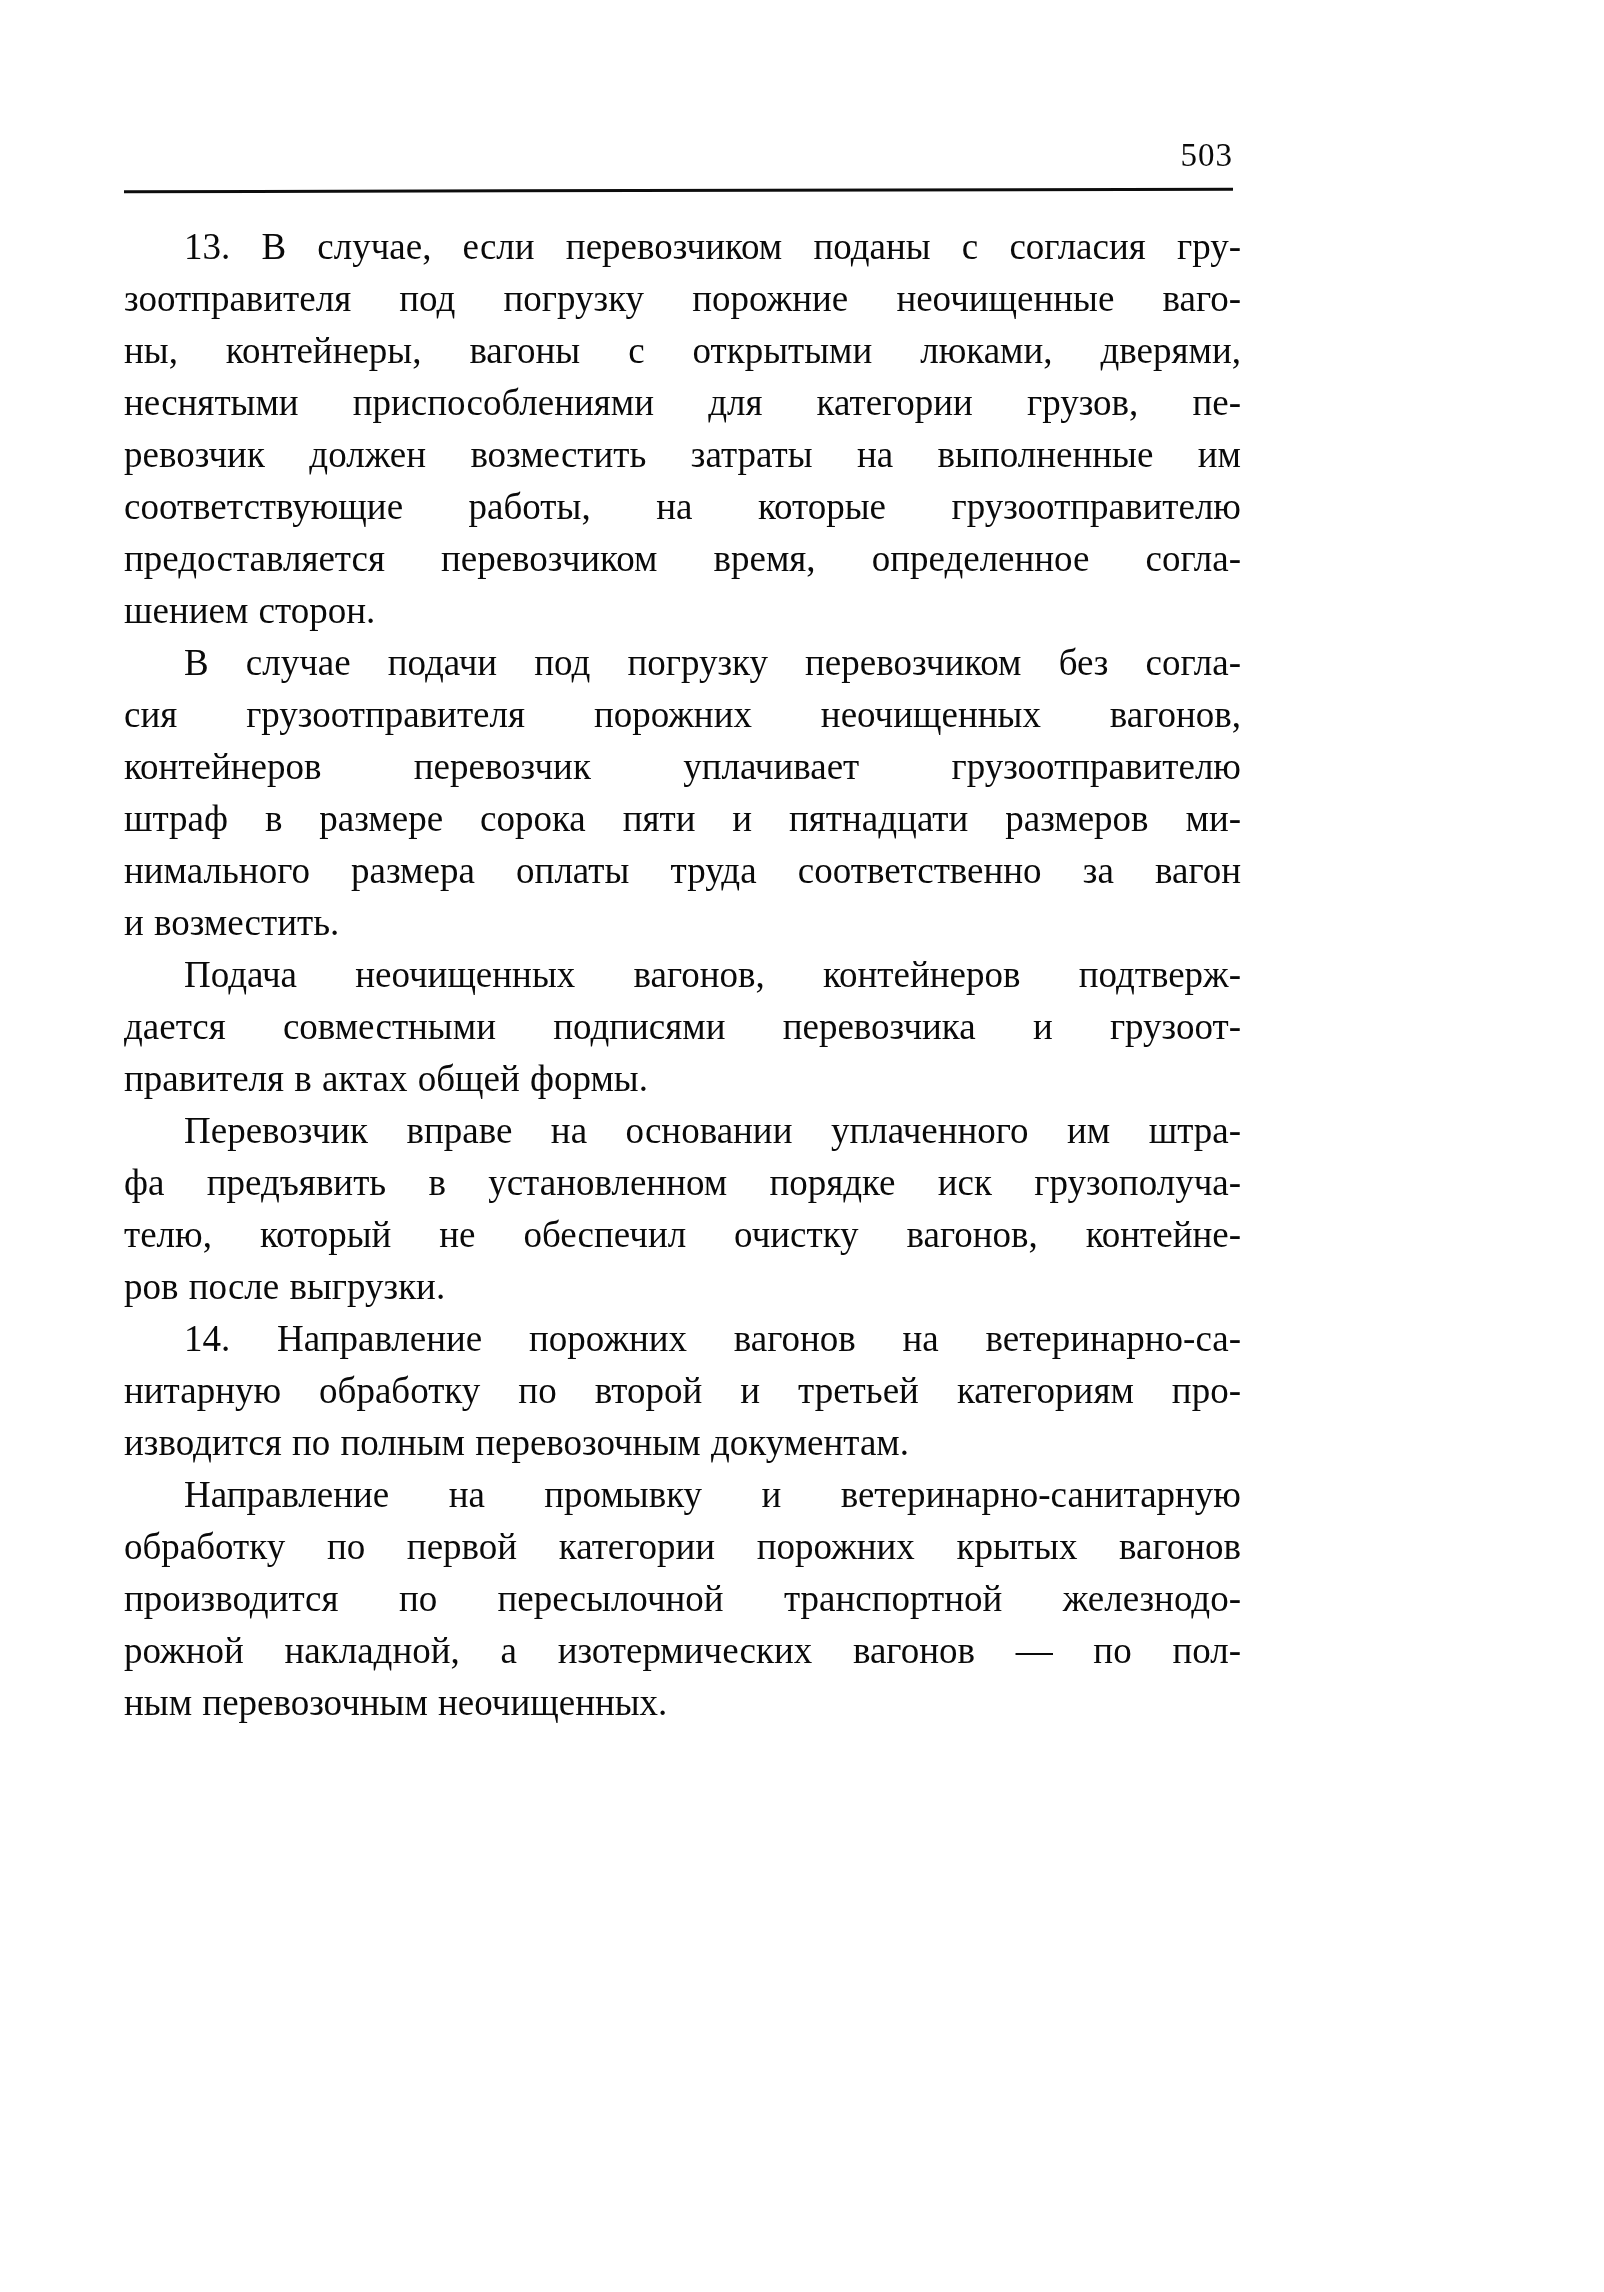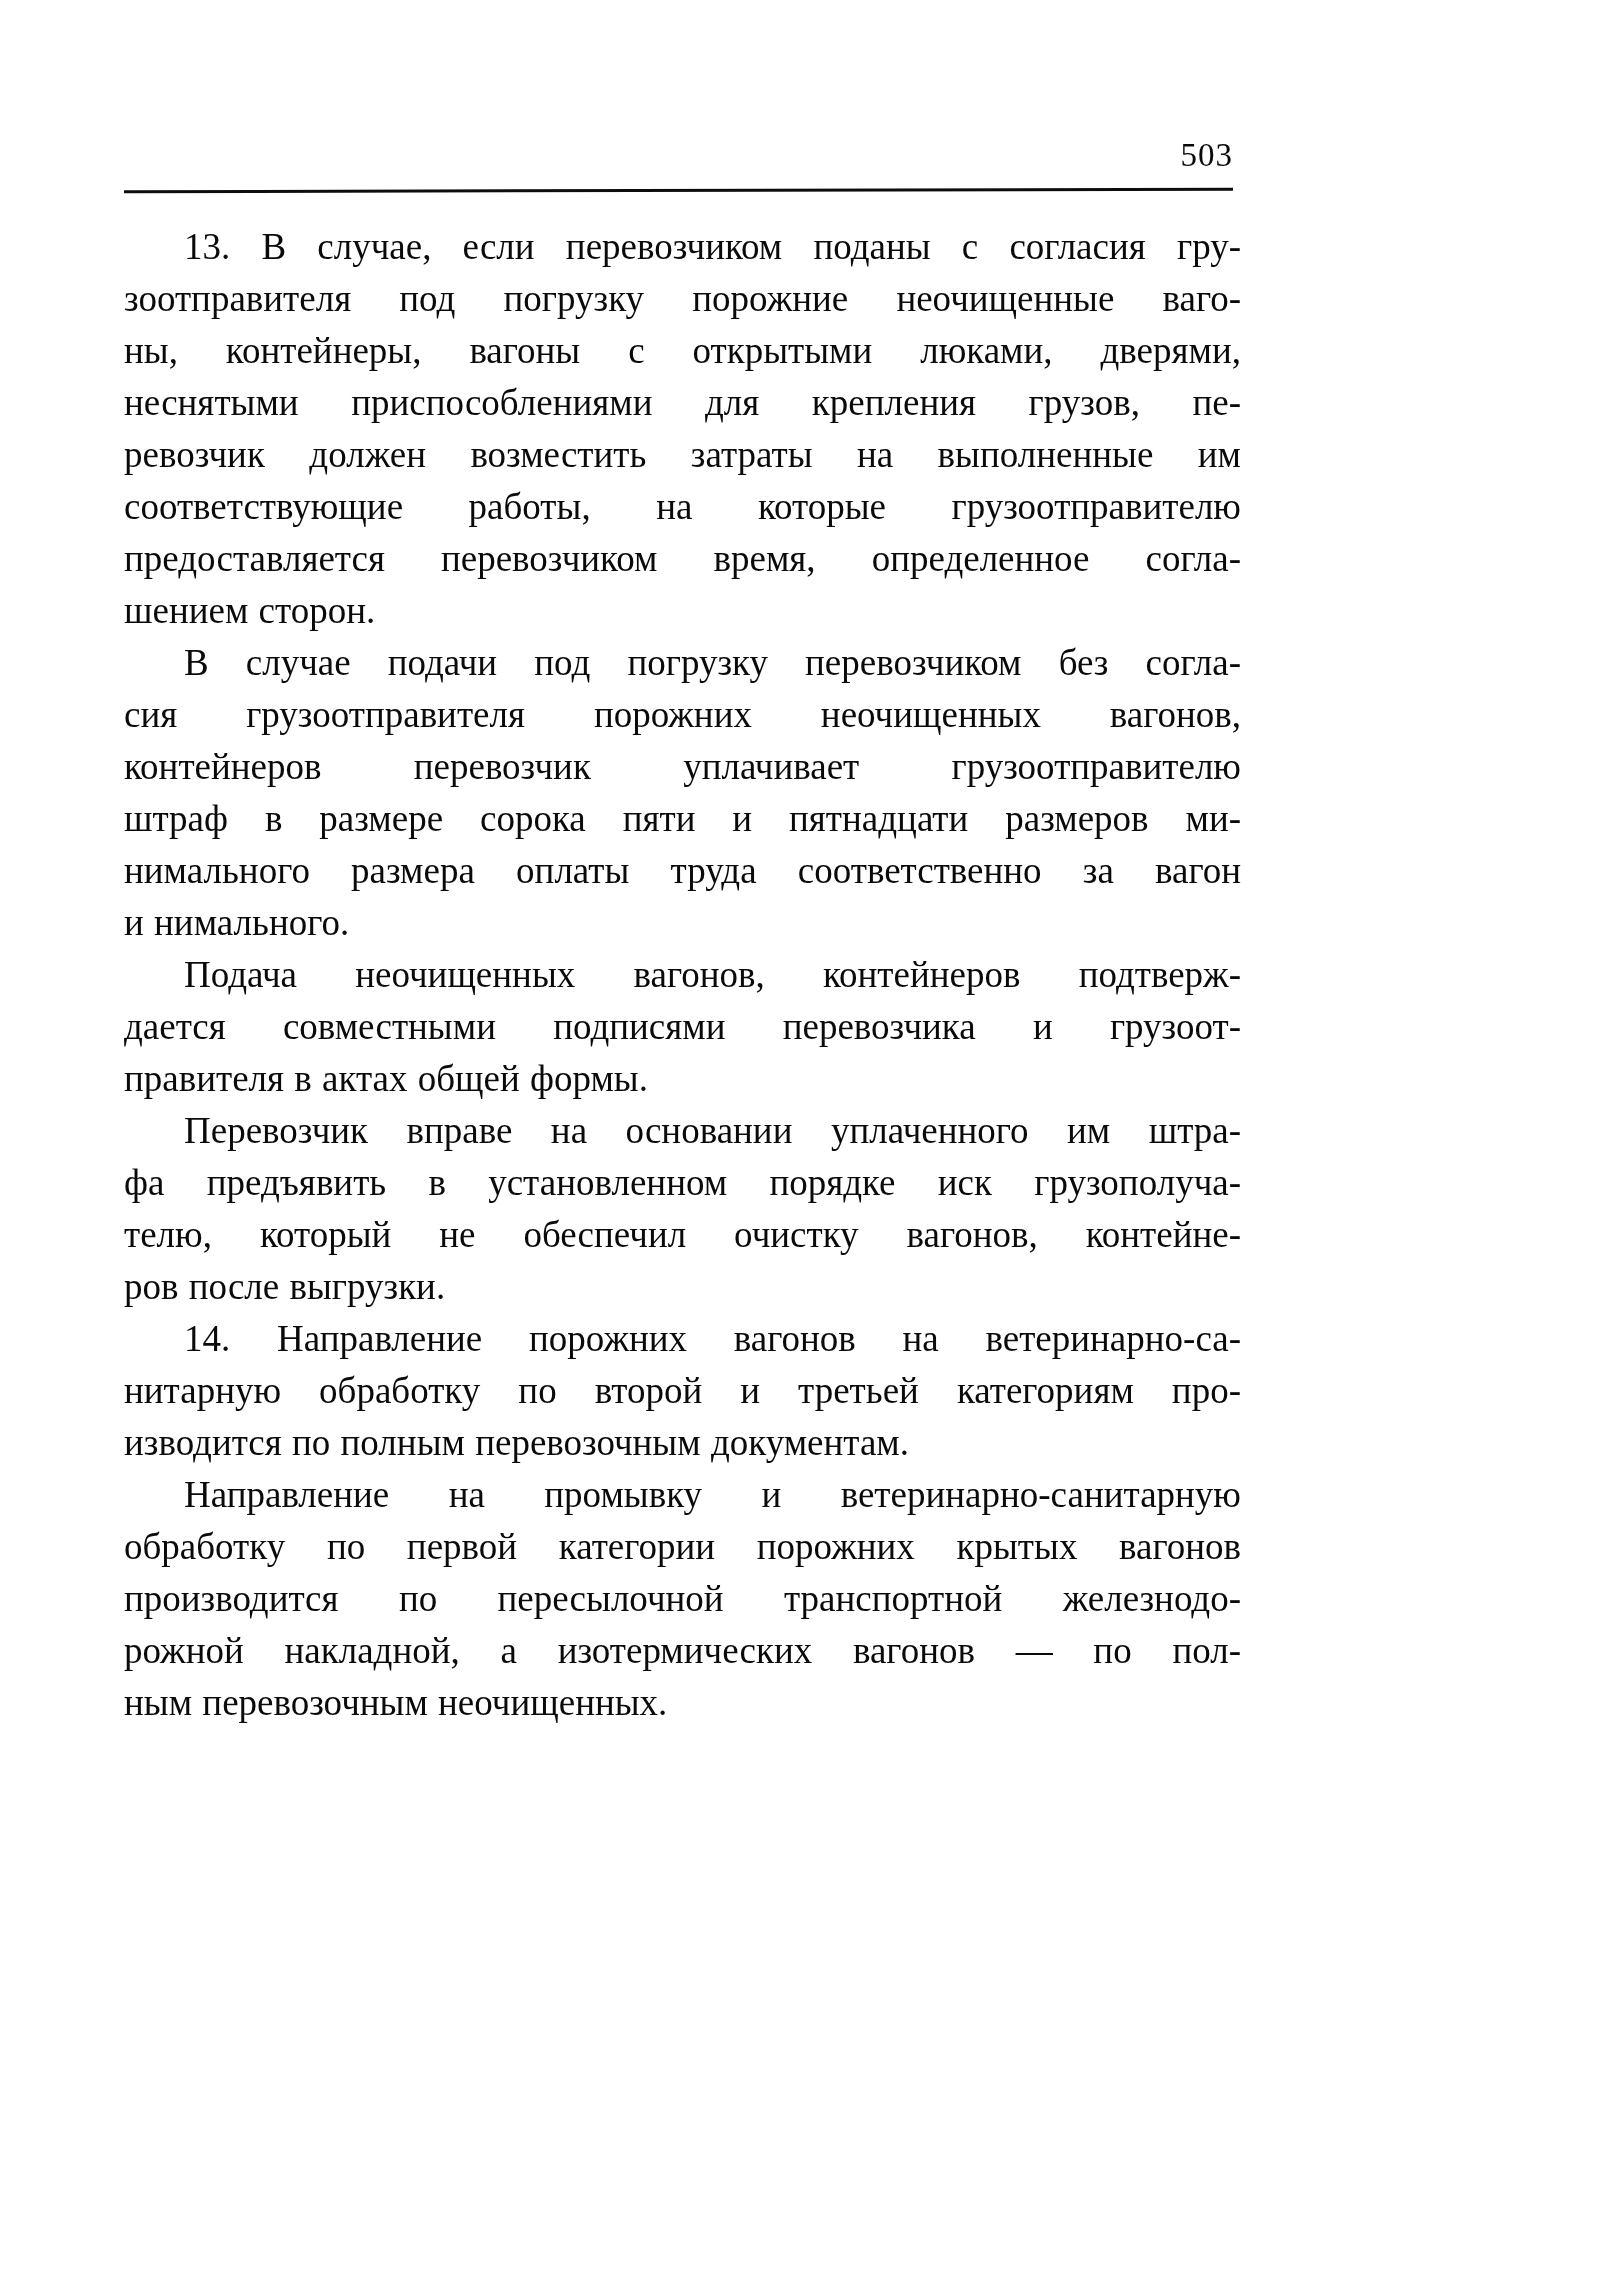--- a/index.html
+++ b/index.html
@@ -61,33 +61,33 @@
 <div class="page">
   <div class="header">
     <span class="page-number">503</span>
     <hr class="header-rule">
   </div>
   <div class="body-text">
       <div class="paragraph">
         <div class="line first">13. В случае, если перевозчиком поданы с согласия гру-</div>
         <div class="line">зоотправителя под погрузку порожние неочищенные ваго-</div>
         <div class="line">ны, контейнеры, вагоны с открытыми люками, дверями,</div>
-        <div class="line">неснятыми приспособлениями для крепления грузов, пе-</div>
+        <div class="line">неснятыми приспособлениями для категории грузов, пе-</div>
         <div class="line">ревозчик должен возместить затраты на выполненные им</div>
         <div class="line">соответствующие работы, на которые грузоотправителю</div>
         <div class="line">предоставляется перевозчиком время, определенное согла-</div>
         <div class="line last">шением сторон.</div>
       </div>
       <div class="paragraph">
         <div class="line first">В случае подачи под погрузку перевозчиком без согла-</div>
         <div class="line">сия грузоотправителя порожних неочищенных вагонов,</div>
         <div class="line">контейнеров перевозчик уплачивает грузоотправителю</div>
         <div class="line">штраф в размере сорока пяти и пятнадцати размеров ми-</div>
         <div class="line">нимального размера оплаты труда соответственно за вагон</div>
-        <div class="line last">и нимального.</div>
+        <div class="line last">и возместить.</div>
       </div>
       <div class="paragraph">
         <div class="line first">Подача неочищенных вагонов, контейнеров подтверж-</div>
         <div class="line">дается совместными подписями перевозчика и грузоот-</div>
         <div class="line last">правителя в актах общей формы.</div>
       </div>
       <div class="paragraph">
         <div class="line first">Перевозчик вправе на основании уплаченного им штра-</div>
         <div class="line">фа предъявить в установленном порядке иск грузополуча-</div>
         <div class="line">телю, который не обеспечил очистку вагонов, контейне-</div>

